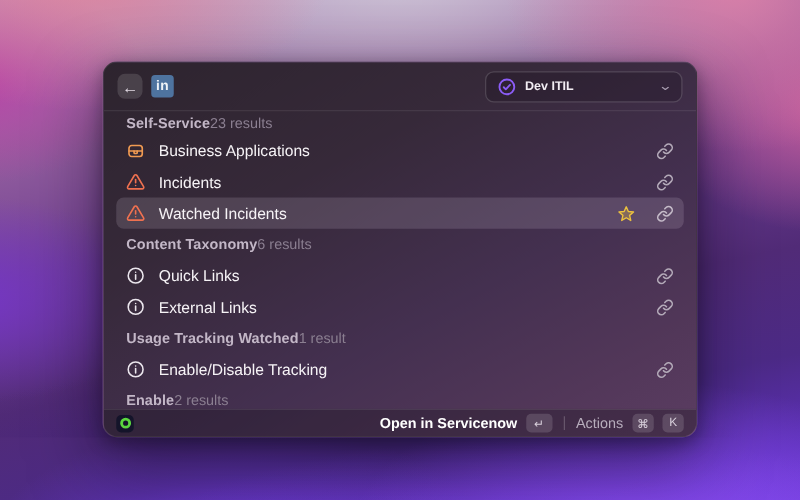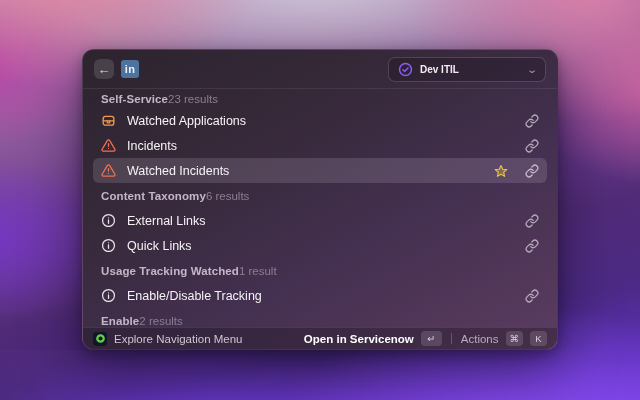--- a/index.html
+++ b/index.html
@@ -95,21 +95,21 @@
     </div>
 
     <div class="row">
       <span class="lead-ic">
         <svg viewBox="0 0 24 24" fill="none" stroke="#f09a52" stroke-width="2.1" stroke-linecap="round" stroke-linejoin="round">
           <rect x="3.5" y="5.5" width="17" height="14" rx="3.5"></rect>
           <path d="M3.5 12.5h17"></path>
             <path d="M10 12.5v2.2a1 1 0 0 0 1 1h2a1 1 0 0 0 1-1v-2.2"></path>
         </svg>
       </span>
-      <span class="row-label">Watched Applications</span>
+      <span class="row-label">Business Applications</span>
       <span class="trail-ic">
         <svg viewBox="0 0 24 24" fill="none" stroke="#b3a9b8" stroke-width="2.2" stroke-linecap="round" stroke-linejoin="round">
           <path d="M10 13a5 5 0 0 0 7.54.54l3-3a5 5 0 0 0-7.07-7.07l-1.72 1.71"></path>
           <path d="M14 11a5 5 0 0 0-7.54-.54l-3 3a5 5 0 0 0 7.07 7.07l1.71-1.71"></path>
         </svg>
       </span>
     </div>
 
     <div class="row">
       <span class="lead-ic">
@@ -156,38 +156,38 @@
     </div>
 
     <div class="row">
       <span class="lead-ic">
         <svg viewBox="0 0 24 24" fill="none" stroke="#ebe6ed" stroke-width="2" stroke-linecap="round" stroke-linejoin="round">
           <circle cx="12" cy="12" r="9.5"></circle>
             <line x1="12" y1="11" x2="12" y2="16.5"></line>
             <line x1="12" y1="7.6" x2="12.01" y2="7.6"></line>
         </svg>
       </span>
-      <span class="row-label">External Links</span>
+      <span class="row-label">Quick Links</span>
       <span class="trail-ic">
         <svg viewBox="0 0 24 24" fill="none" stroke="#b3a9b8" stroke-width="2.2" stroke-linecap="round" stroke-linejoin="round">
           <path d="M10 13a5 5 0 0 0 7.54.54l3-3a5 5 0 0 0-7.07-7.07l-1.72 1.71"></path>
           <path d="M14 11a5 5 0 0 0-7.54-.54l-3 3a5 5 0 0 0 7.07 7.07l1.71-1.71"></path>
         </svg>
       </span>
     </div>
 
     <div class="row">
       <span class="lead-ic">
         <svg viewBox="0 0 24 24" fill="none" stroke="#ebe6ed" stroke-width="2" stroke-linecap="round" stroke-linejoin="round">
           <circle cx="12" cy="12" r="9.5"></circle>
             <line x1="12" y1="11" x2="12" y2="16.5"></line>
             <line x1="12" y1="7.6" x2="12.01" y2="7.6"></line>
         </svg>
       </span>
-      <span class="row-label">Quick Links</span>
+      <span class="row-label">External Links</span>
       <span class="trail-ic">
         <svg viewBox="0 0 24 24" fill="none" stroke="#b3a9b8" stroke-width="2.2" stroke-linecap="round" stroke-linejoin="round">
           <path d="M10 13a5 5 0 0 0 7.54.54l3-3a5 5 0 0 0-7.07-7.07l-1.72 1.71"></path>
           <path d="M14 11a5 5 0 0 0-7.54-.54l-3 3a5 5 0 0 0 7.07 7.07l1.71-1.71"></path>
         </svg>
       </span>
     </div>
 
     <div class="section-title">
       <span class="sec-name">Usage Tracking Watched</span>
@@ -217,21 +217,20 @@
     </div>
 
   </div>
 
   <div class="p-footer">
     <div class="sn-badge">
       <svg viewBox="0 0 24 24" fill="none">
           <circle cx="12" cy="12" r="7" stroke="#5bd63f" stroke-width="5"></circle>
         </svg>
     </div>
-    <span class="footer-label">Explore Navigation Menu</span>
     <div class="spacer"></div>
     <span class="primary-action">Open in Servicenow</span>
     <span class="kbd wide">↵</span>
     <span class="vdiv"></span>
     <span class="actions-label">Actions</span>
     <span class="kbd">⌘</span>
     <span class="kbd">K</span>
   </div>
 
 </div>

